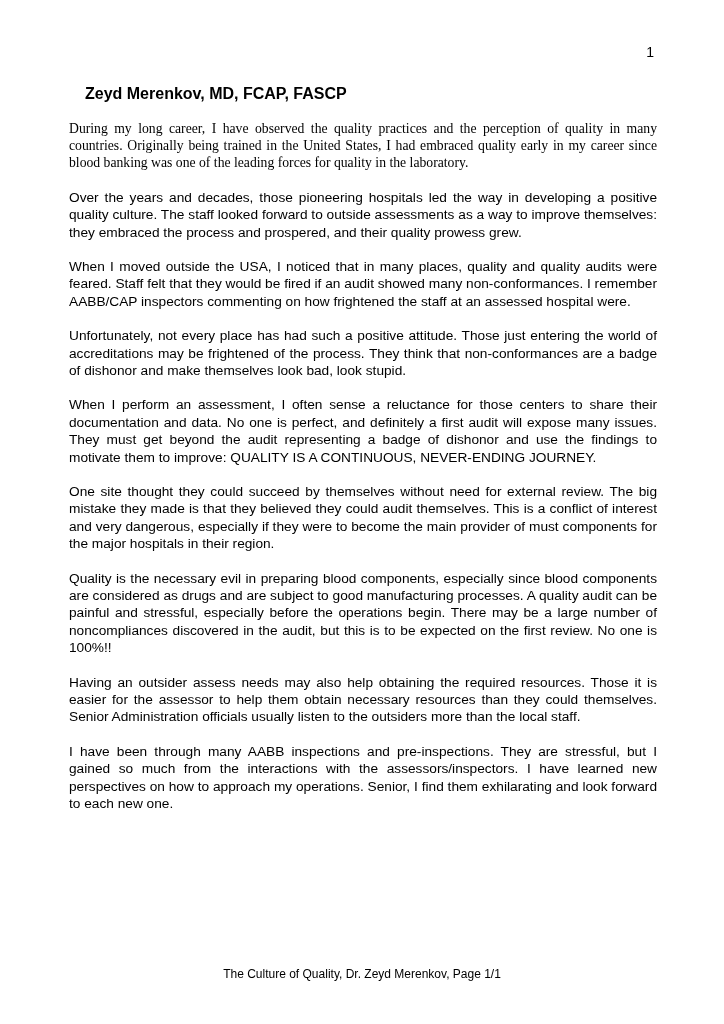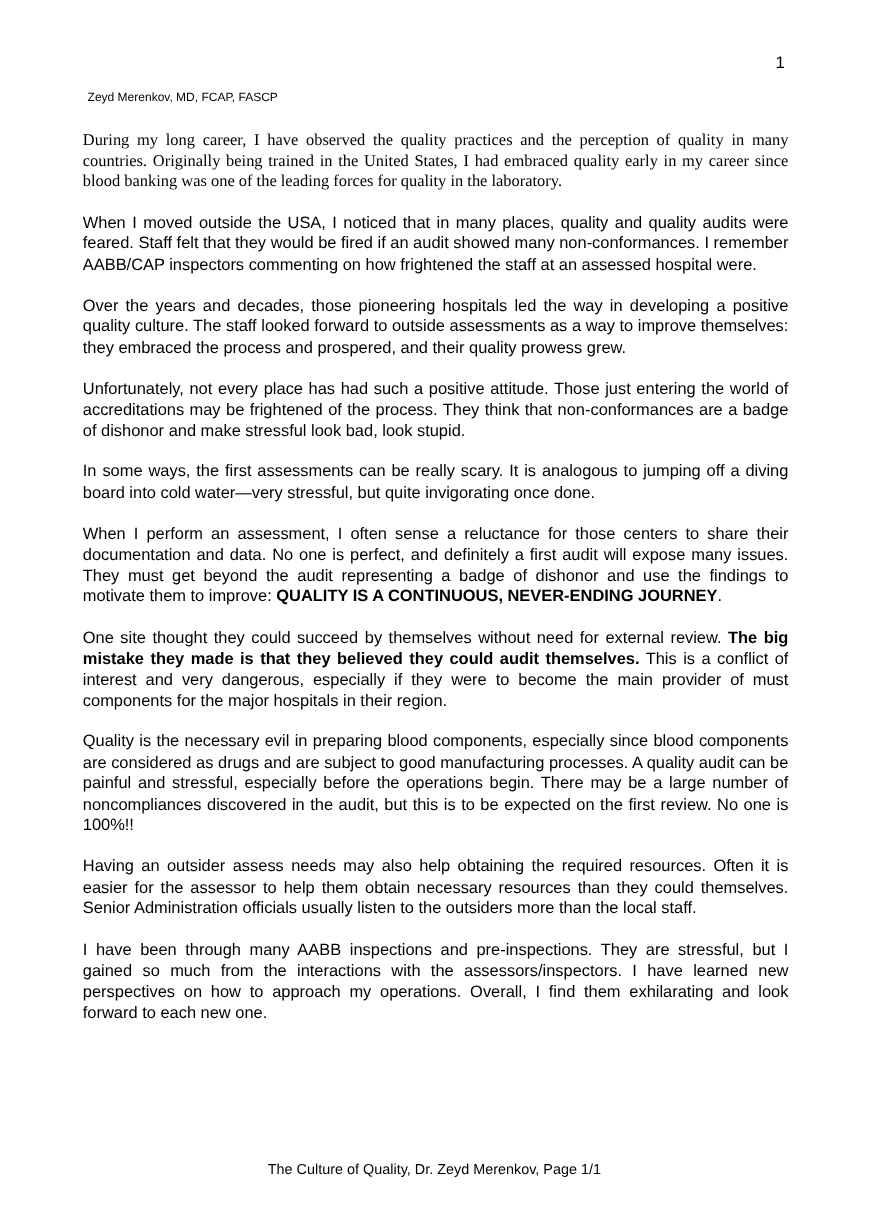--- a/index.html
+++ b/index.html
@@ -28,61 +28,60 @@
       top: 70px;
       width: 588px;
     }
     .title {
       font-size: 17px;
       font-weight: bold;
       line-height: 19px;
       margin: 0;
     }
     .subtitle {
-      font-size: 10px;
-      font-weight: normal;
+      font-size: 16px;
+      font-weight: bold;
       line-height: 16.5px;
-      margin: 4px;
+      margin: 16px;
     }
     .para {
       font-size: 13.7px;
       line-height: 17.4px;
       text-align: justify;
       margin: 17px 0 0 0;
     }
     .para.first {
       margin-top: 17px;
       font-family: Liberation Serif, serif;
     }
     .para b {
-      font-weight: bold;
+      font-weight: normal;
     }
     .footer {
       position: absolute;
       top: 967px;
       left: 0;
       width: 724px;
       text-align: center;
       font-size: 12px;
       line-height: 14px;
     }
   </style>
 </head>
 <body>
 
 <div class="page-number">1</div>
 
 <div class="content">
   <div class="subtitle">Zeyd Merenkov, MD, FCAP, FASCP</div>
 
   <p class="para first">During my long career, I have observed the quality practices and the perception of quality in many countries.  Originally being trained in the United States, I had embraced quality early in my career since blood banking was one of the leading forces for quality in the laboratory.</p>
+  <p class="para">Over the years and decades, those pioneering hospitals led the way in developing a positive quality culture.  The staff looked forward to outside assessments as a way to improve themselves:  they embraced the process and prospered, and their quality prowess grew.</p>
   <p class="para">When I moved outside the USA, I noticed that in many places, quality and quality audits were feared.  Staff felt that they would be fired if an audit showed many non-conformances.  I remember AABB/CAP inspectors commenting on how frightened the staff at an assessed hospital were.</p>
-  <p class="para">Over the years and decades, those pioneering hospitals led the way in developing a positive quality culture.  The staff looked forward to outside assessments as a way to improve themselves:  they embraced the process and prospered, and their quality prowess grew.</p>
-  <p class="para">Unfortunately, not every place has had such a positive attitude.  Those just entering the world of accreditations may be frightened of the process.  They think that non-conformances are a badge of dishonor and make stressful look bad, look stupid.</p>
-  <p class="para">In some ways, the first assessments can be really scary.  It is analogous to jumping off a diving board into cold water—very stressful, but quite invigorating once done.</p>
+  <p class="para">Unfortunately, not every place has had such a positive attitude.  Those just entering the world of accreditations may be frightened of the process.  They think that non-conformances are a badge of dishonor and make themselves look bad, look stupid.</p>
   <p class="para"><span>When I perform an assessment, I often sense a reluctance for those centers to share their documentation and data.  No one is perfect, and definitely a first audit will expose many issues.  They must get beyond the audit representing a badge of dishonor and use the findings to motivate them to improve:  </span><b>QUALITY IS A CONTINUOUS, NEVER-ENDING JOURNEY</b><span>.</span></p>
   <p class="para"><span>One site thought they could succeed by themselves without need for external review.  </span><b>The big mistake they made is that they believed they could audit themselves.</b><span>  This is a conflict of interest and very dangerous, especially if they were to become the main provider of must components for the major hospitals in their region.</span></p>
   <p class="para">Quality is the necessary evil in preparing blood components, especially since blood components are considered as drugs and are subject to good manufacturing processes.  A quality audit can be painful and stressful, especially before the operations begin.  There may be a large number of noncompliances discovered in the audit, but this is to be expected on the first review.  No one is 100%!!</p>
-  <p class="para">Having an outsider assess needs may also help obtaining the required resources.  Often it is easier for the assessor to help them obtain necessary resources than they could themselves.  Senior Administration officials usually listen to the outsiders more than the local staff.</p>
-  <p class="para">I have been through many AABB inspections and pre-inspections.  They are stressful, but I gained so much from the interactions with the assessors/inspectors.  I have learned new perspectives on how to approach my operations.  Overall, I find them exhilarating and look forward to each new one.</p>
+  <p class="para">Having an outsider assess needs may also help obtaining the required resources.  Those it is easier for the assessor to help them obtain necessary resources than they could themselves.  Senior Administration officials usually listen to the outsiders more than the local staff.</p>
+  <p class="para">I have been through many AABB inspections and pre-inspections.  They are stressful, but I gained so much from the interactions with the assessors/inspectors.  I have learned new perspectives on how to approach my operations.  Senior, I find them exhilarating and look forward to each new one.</p>
 </div>
 
 <div class="footer">The Culture of Quality, Dr. Zeyd Merenkov, Page 1/1</div>
 
 </body></html>

